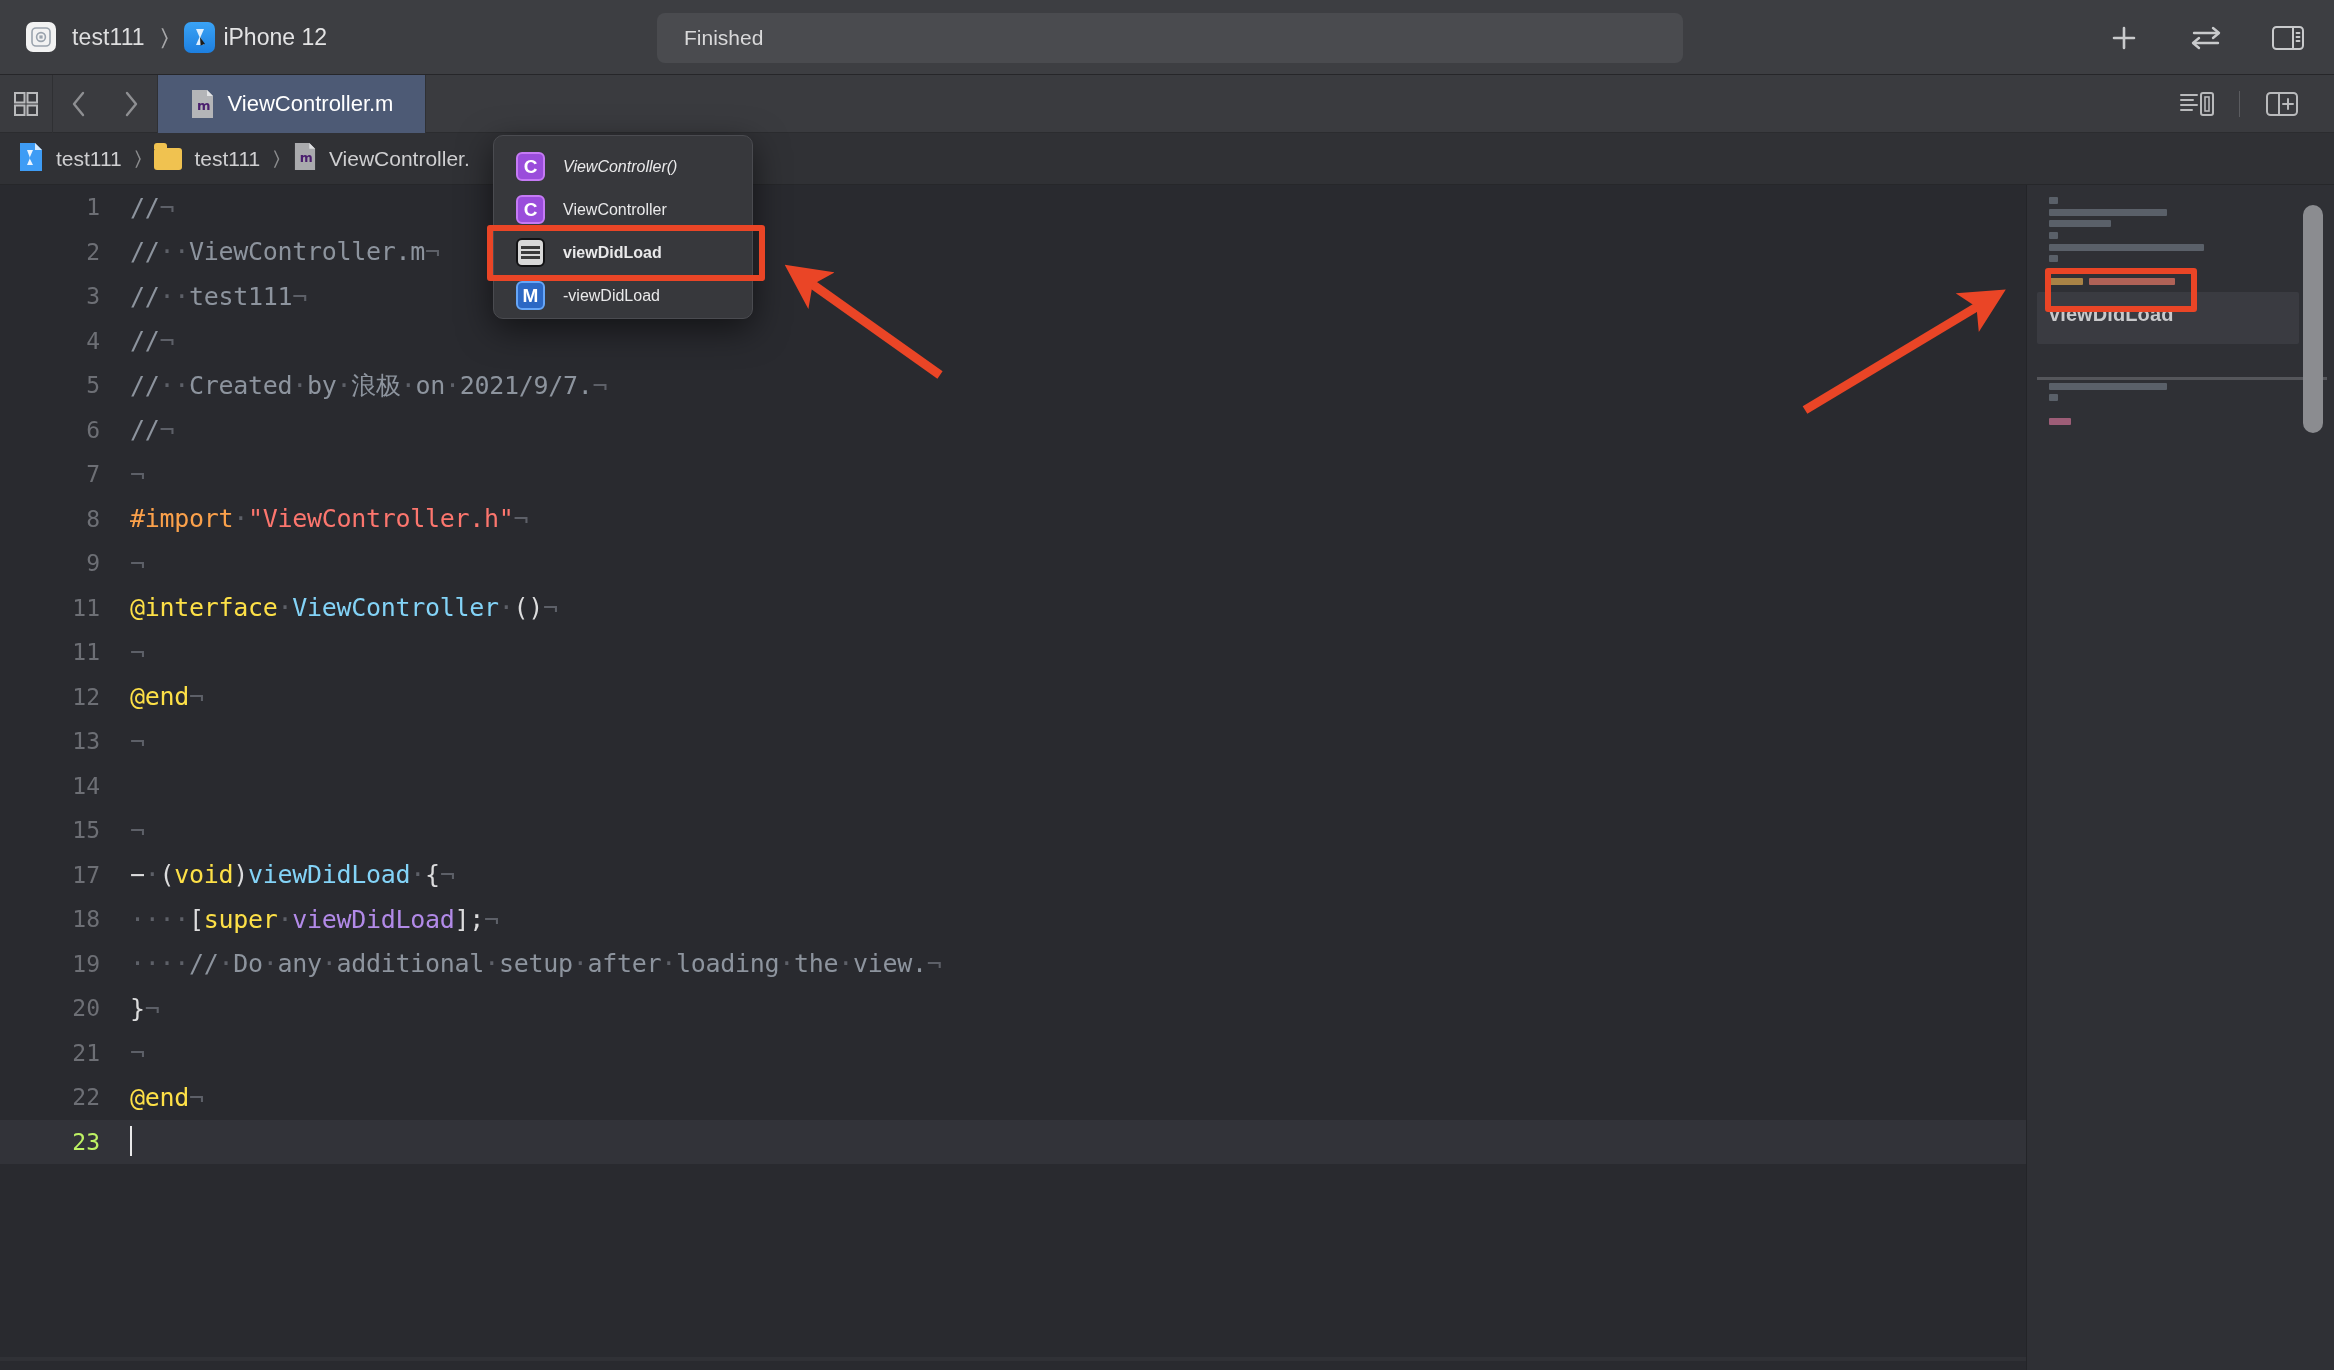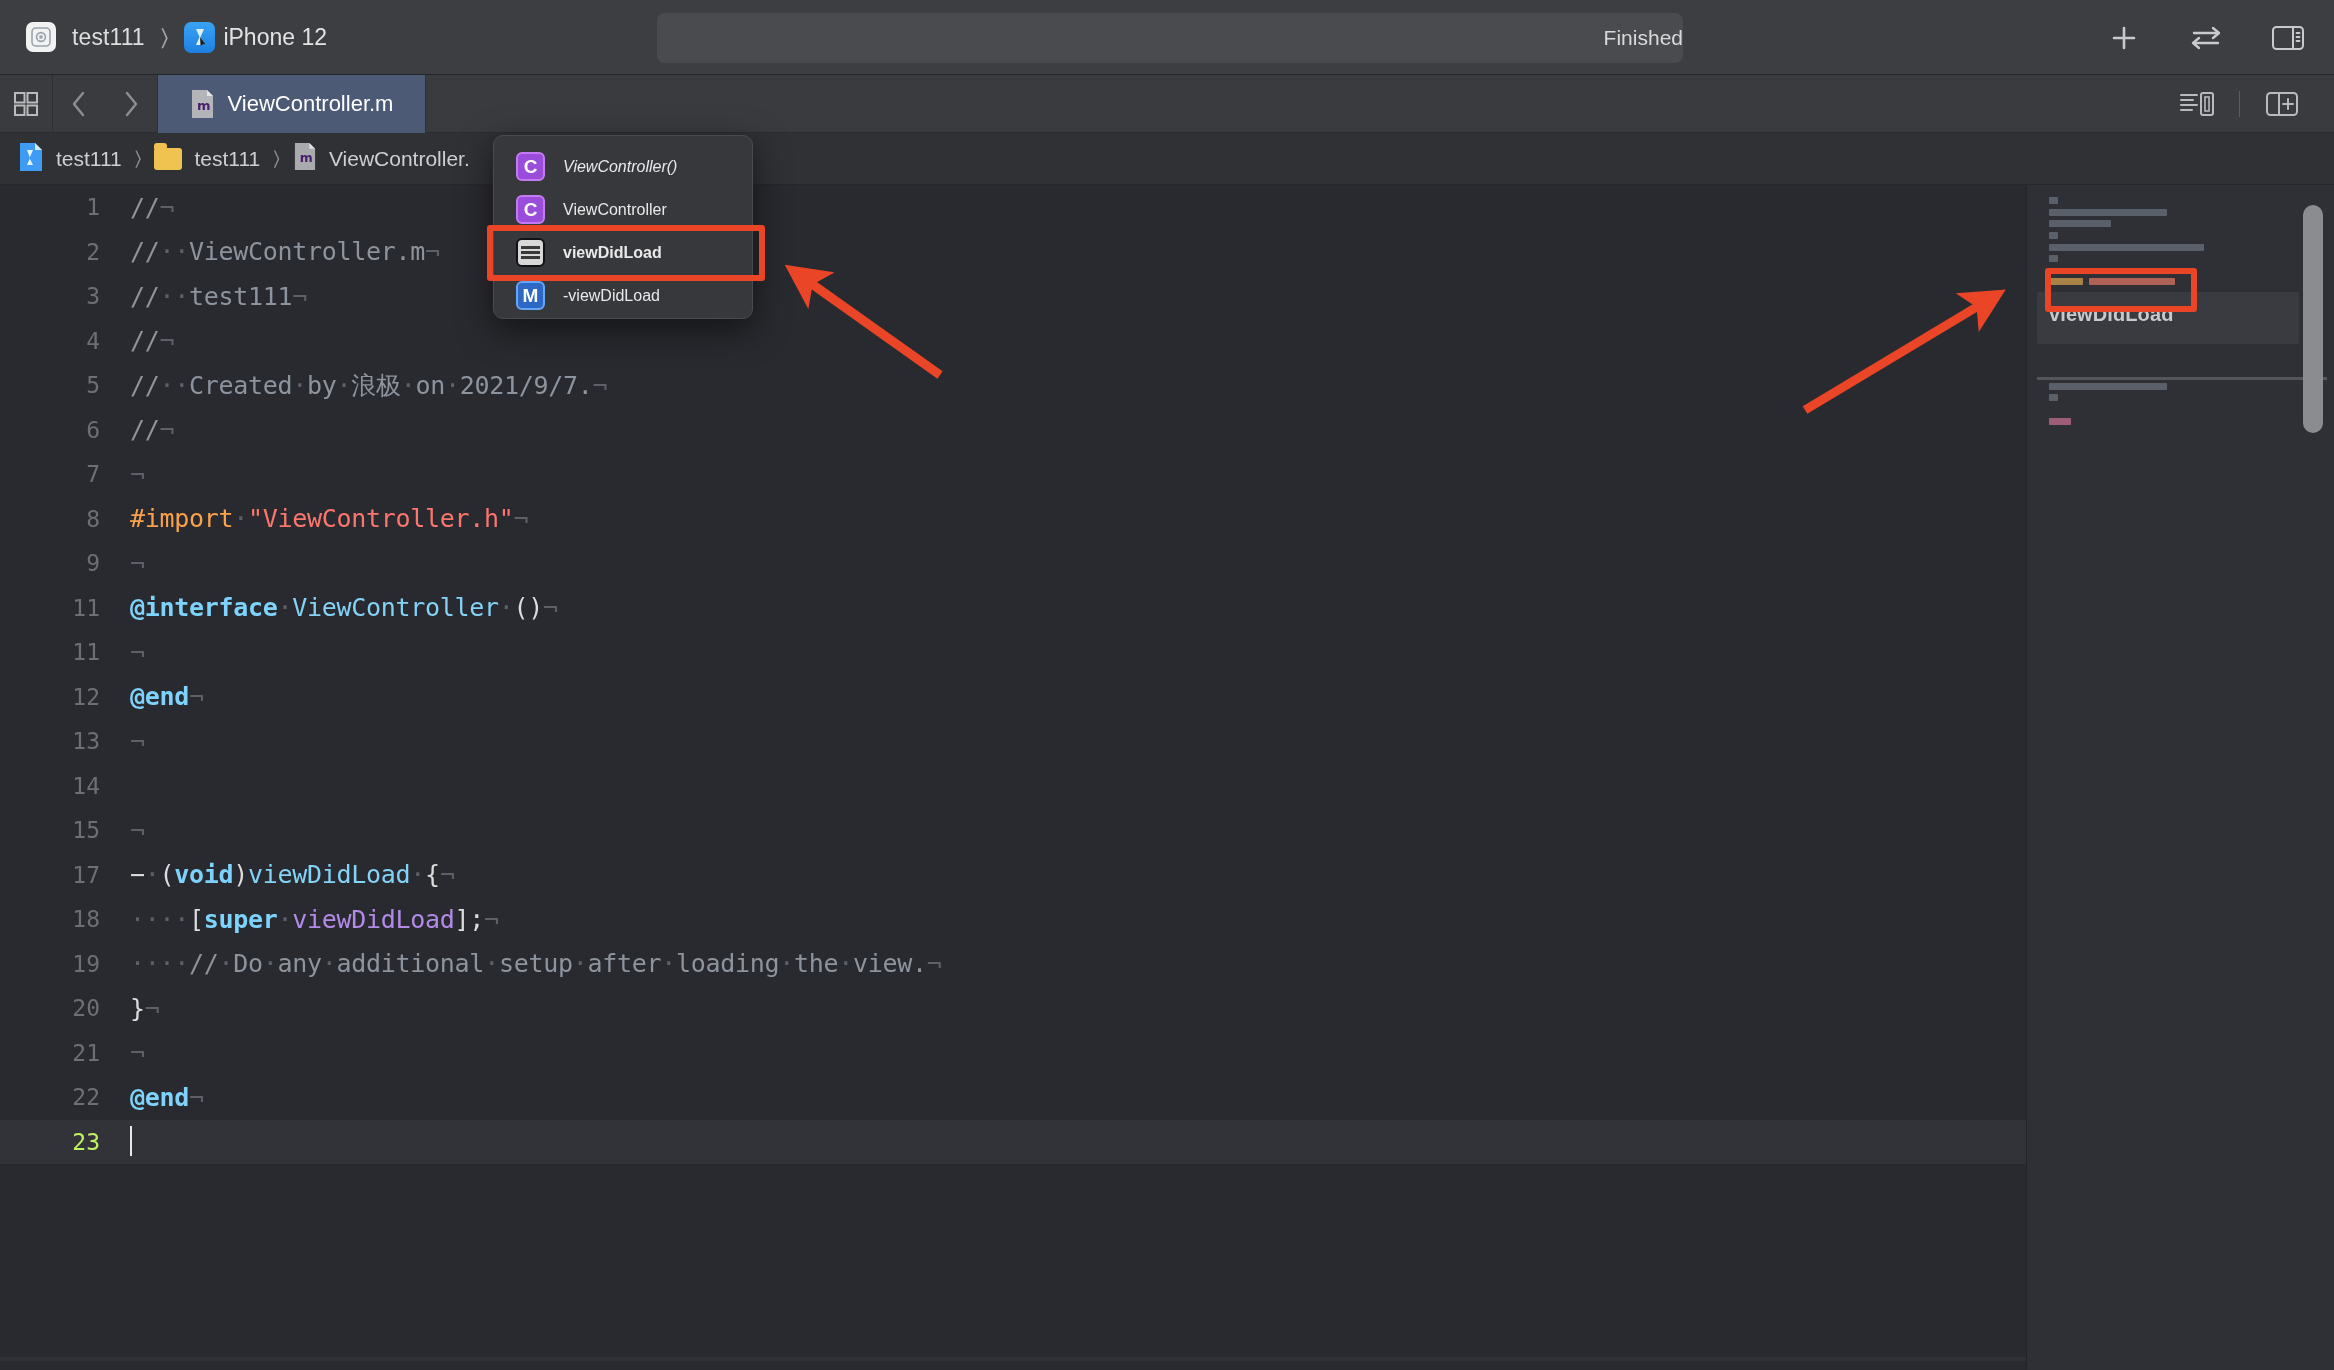--- a/index.html
+++ b/index.html
@@ -16,21 +16,21 @@
   .tb-proj{ color:#dededf; font-size:23px; margin-left:16px; letter-spacing:.1px;}
   .chev{ color:#a7a7a9; font-size:23px; margin:0 16px; font-weight:300; }
   .dev-icon{ width:31px; height:31px; border-radius:7px;
     background:linear-gradient(180deg,#3aa3f5 0%,#1d7fe0 100%);
     display:flex; align-items:center; justify-content:center; flex:none; position:relative; }
   .dev-icon svg{display:block;}
   .tb-dev{ color:#e3e3e4; font-size:23px; margin-left:8px; }
 
   .status{ position:absolute; left:657px; top:13px; width:1026px; height:50px;
     background:#4a4b4f; border-radius:8px; display:flex; align-items:center;
-    padding-left:27px;justify-content:flex-end; }
+    padding-left:27px; }
   .status span{ color:#d9d9da; font-size:21px; }
 
   .tb-right{ position:absolute; right:26px; top:0; height:75px;
     display:flex; align-items:center; gap:42px; }
   .tbtn{ width:40px; height:40px; display:flex; align-items:center; justify-content:center;
     cursor:default; }
 
   
   .tabbar{ position:absolute; left:0; top:75px; width:2334px; height:58px;
     background:#3a3b3f; border-bottom:1px solid #2b2c2f; display:flex; align-items:stretch; }
@@ -62,21 +62,21 @@
   .codearea{ position:absolute; left:0; top:0; width:2026px; height:1185px; }
   .line{ position:relative; height:44.5px; display:flex; align-items:center; }
   .line.current{ background:#323339; }
   .ln{ width:100px; text-align:right; color:#6d6f75; font-size:23px;
     font-family:"DejaVu Sans Mono", monospace; flex:none; padding-right:0; }
   .line.current .ln{ color:#bef264; }
   .code{ margin-left:30px; font-family:"DejaVu Sans Mono", monospace; font-size:25px;
     white-space:pre; letter-spacing:-0.3px; }
 
   .c-cmt{ color:#8d949e; }
-  .c-key{ color:#7dd3fc;font-weight:bold; }
+  .c-key{ color:#fde047; }
   .c-pre{ color:#fba14b; }
   .c-str{ color:#fc766e; }
   .c-type{ color:#83d3f7; }
   .c-msg{ color:#b28ae8; }
   .c-plain{ color:#dcdcdd; }
   .c-inv{ color:#5d6068; }
   .caret{ display:inline-block; width:2px; height:30px; background:#e9e9ea;
     vertical-align:-5px; }
 
   

